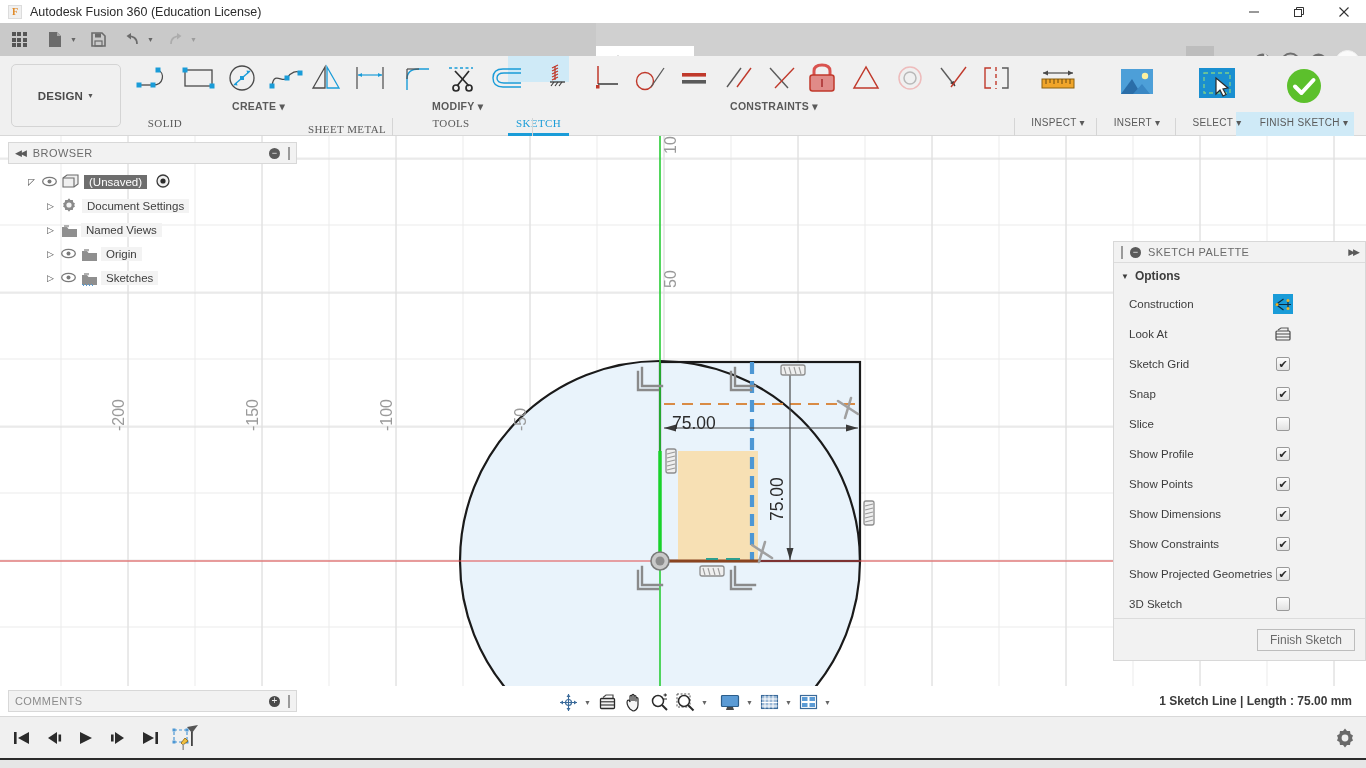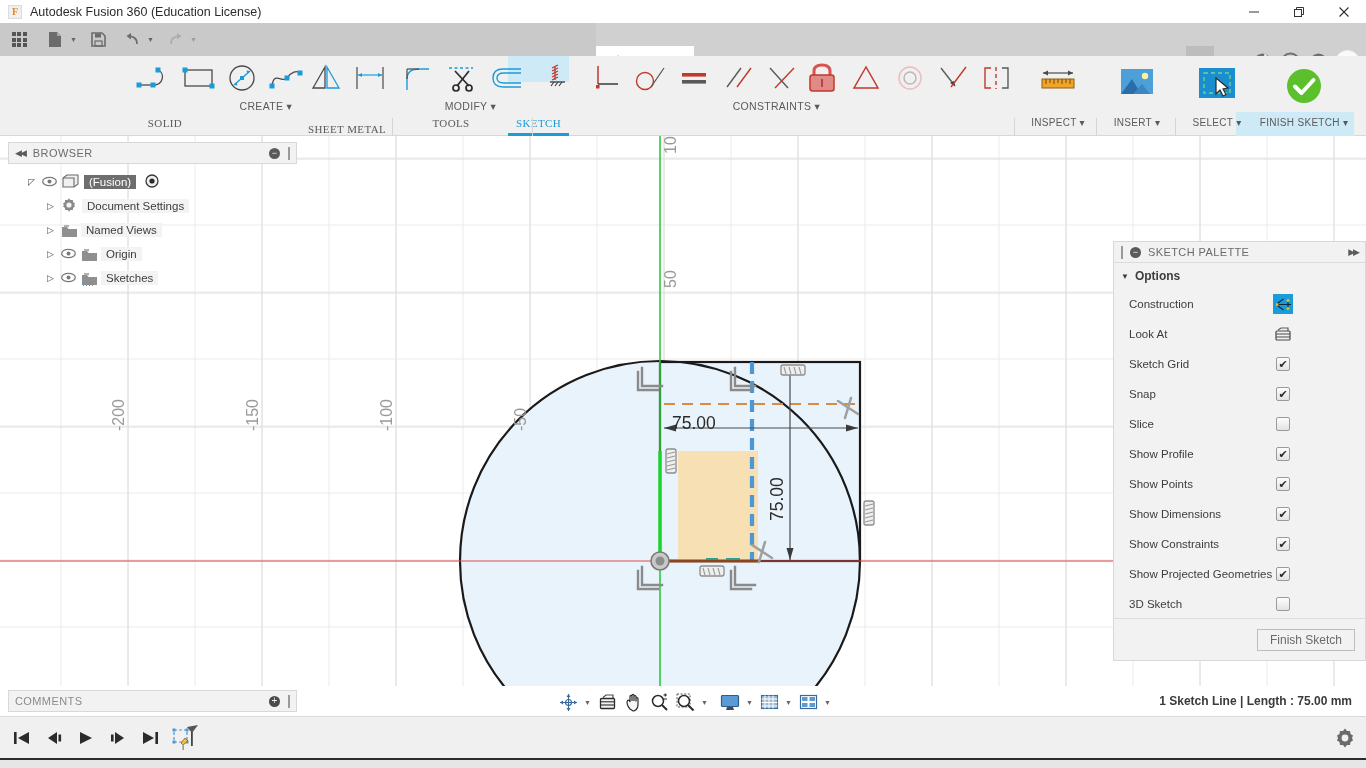--- a/index.html
+++ b/index.html
@@ -100,21 +100,21 @@
   .rtab.active { color: #1a9cd8; font-weight: normal; }
   .tabhl {
     position: absolute; top: 0; height: 26px; background: #cfeaf7;
   }
   .tool {
     position: absolute; width: 44px; height: 40px; top: 2px;
     display: flex; align-items: center; justify-content: center;
   }
   .plabel {
     position: absolute; top: 44px; font-size: 10.5px; color: #5a5a5a;
-    text-align: right; letter-spacing: .3px; white-space: nowrap;
+    text-align: left; letter-spacing: .3px; white-space: nowrap; font-weight: bold;
   }
   .vsep { position: absolute; top: 6px; width: 1px; height: 42px; background: #d5d5d5; }
 
   .bigtool {
     position: absolute; width: 66px; height: 72px; top: 4px;
     display: flex; flex-direction: column; align-items: center; justify-content: flex-start;
     padding-top: 6px;
   }
   .bigtool .bl { position: absolute; bottom: 4px; font-size: 10px; color: #5a5a5a;
     white-space: nowrap; letter-spacing: .3px; }
@@ -346,20 +346,24 @@
           <text x="10.5" y="15.5" font-size="13" font-weight="bold" fill="#f0f0f0" text-anchor="middle" font-family="Liberation Sans, sans-serif">?</text>
         </svg>
       </div>
       <div class="avatar">DA</div>
     </div>
   </div>
 
   <div class="ribbon">
     <div class="finish-hl"></div>
 
+    <div class="design-btn">
+      <span>DESIGN</span>
+      <span class="cv">▼</span>
+    </div>
 
     <div class="tabhl" style="left:508px; width:61px;"></div>
     <div style="position:absolute; left:142px; top:58px; width:46px; text-align:center;" class="rtab">SOLID</div>
     <div style="position:absolute; left:215px; top:58px; width:72px; text-align:center;margin-top:44px;" class="rtab">SURFACE</div>
     <div style="position:absolute; left:308px; top:64px; width:92px; text-align:left;" class="rtab">SHEET METAL</div>
     <div style="position:absolute; left:422px; top:58px; width:58px; " class="rtab">TOOLS</div>
     <div style="position:absolute; left:508px; top:58px; width:61px; text-align:center;" class="rtab active">
       <span>SKETCH</span>
       <div style="position:absolute; left:0; right:0; bottom:-4px; height:3px; background:#1a9cd8;"></div>
     </div>
@@ -753,21 +757,21 @@
             <ellipse cx="7.5" cy="5.5" rx="6.8" ry="4.2" fill="none" stroke="#7a7a7a" stroke-width="1.3"></ellipse>
             <circle cx="7.5" cy="5.5" r="2" fill="#7a7a7a"></circle>
           </svg>
       </span>
       <span>
         <svg width="17" height="14" viewBox="0 0 17 14">
             <path d="M1 4 L5 1 H16 V10 L12 13 H1 Z" fill="#f0f0f0" stroke="#6b6b6b" stroke-width="1.1"></path>
             <path d="M1 4 H12 V13" fill="none" stroke="#6b6b6b" stroke-width="1.1"></path>
           </svg>
       </span>
-      <span class="lbl">(Fusion)</span>
+      <span class="lbl">(Unsaved)</span>
       <span style="margin-left:4px;">
         <svg width="14" height="14" viewBox="0 0 14 14">
             <circle cx="7" cy="7" r="6" fill="#f0f0f0" stroke="#3a3a3a" stroke-width="1.3"></circle>
             <circle cx="7" cy="7" r="2.6" fill="#2b2b2b"></circle>
           </svg>
       </span>
     </div>
 
     <div class="trow" style="padding-left:37px;">
       <span class="tri">▷</span>

